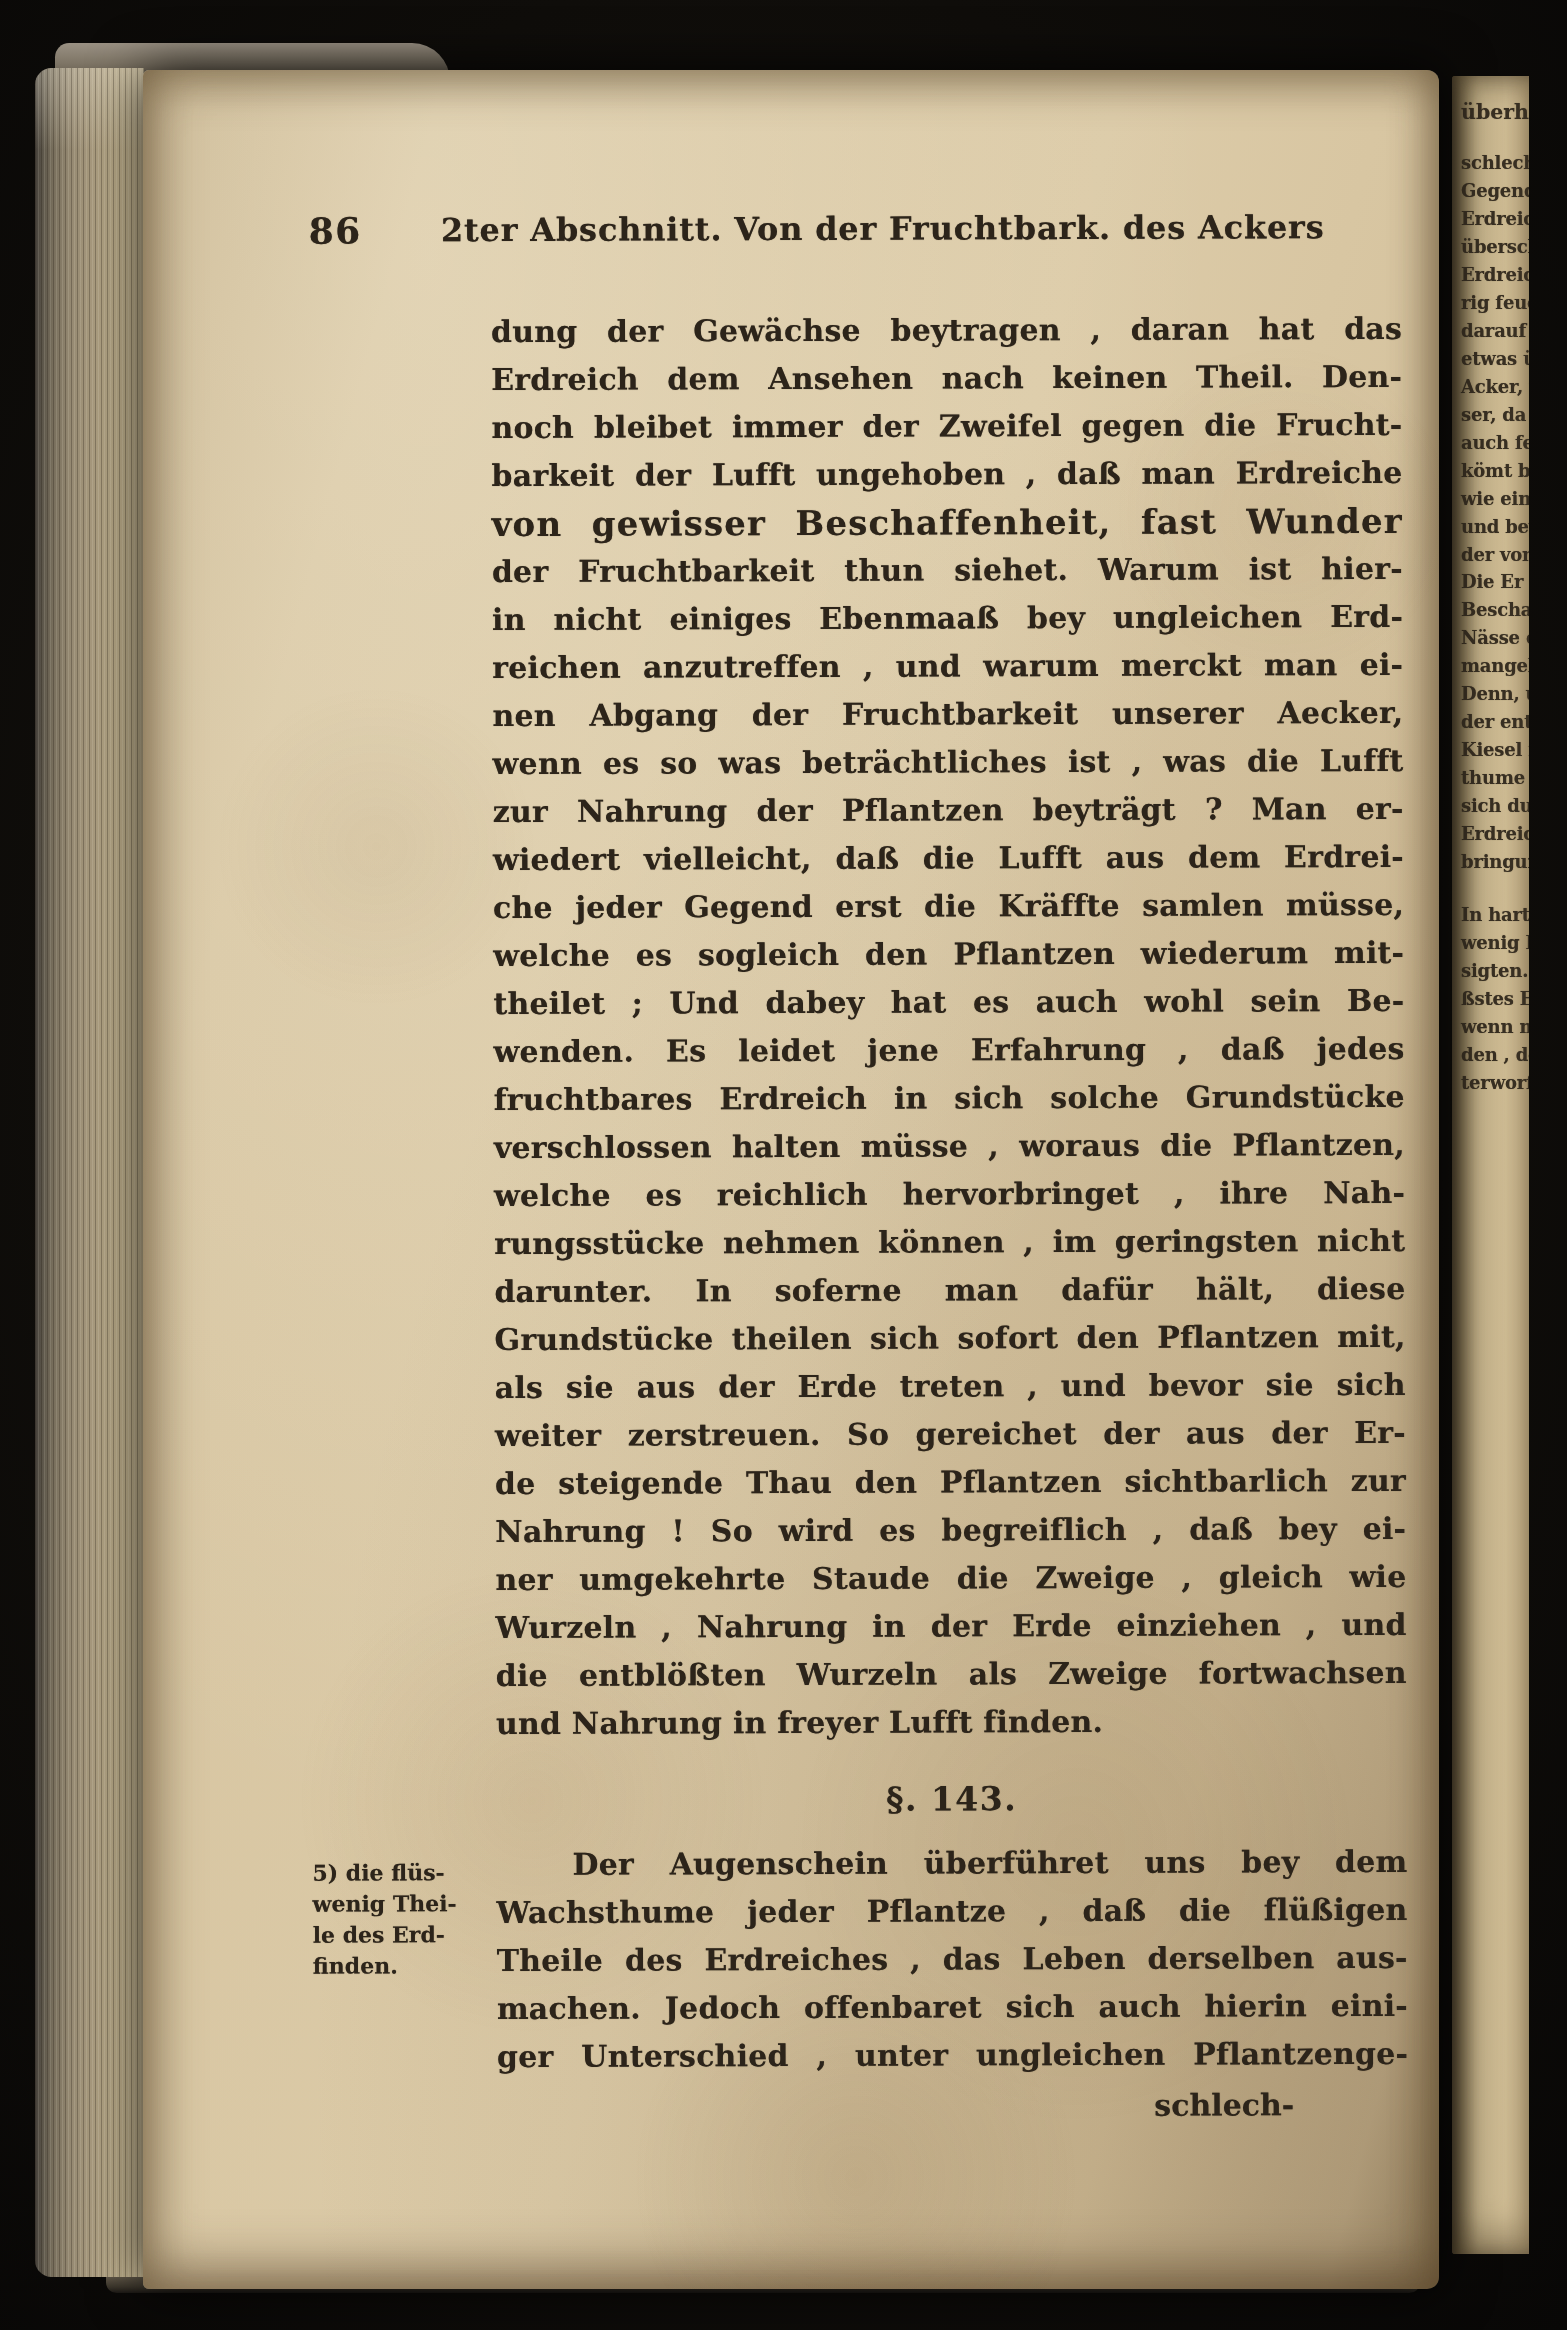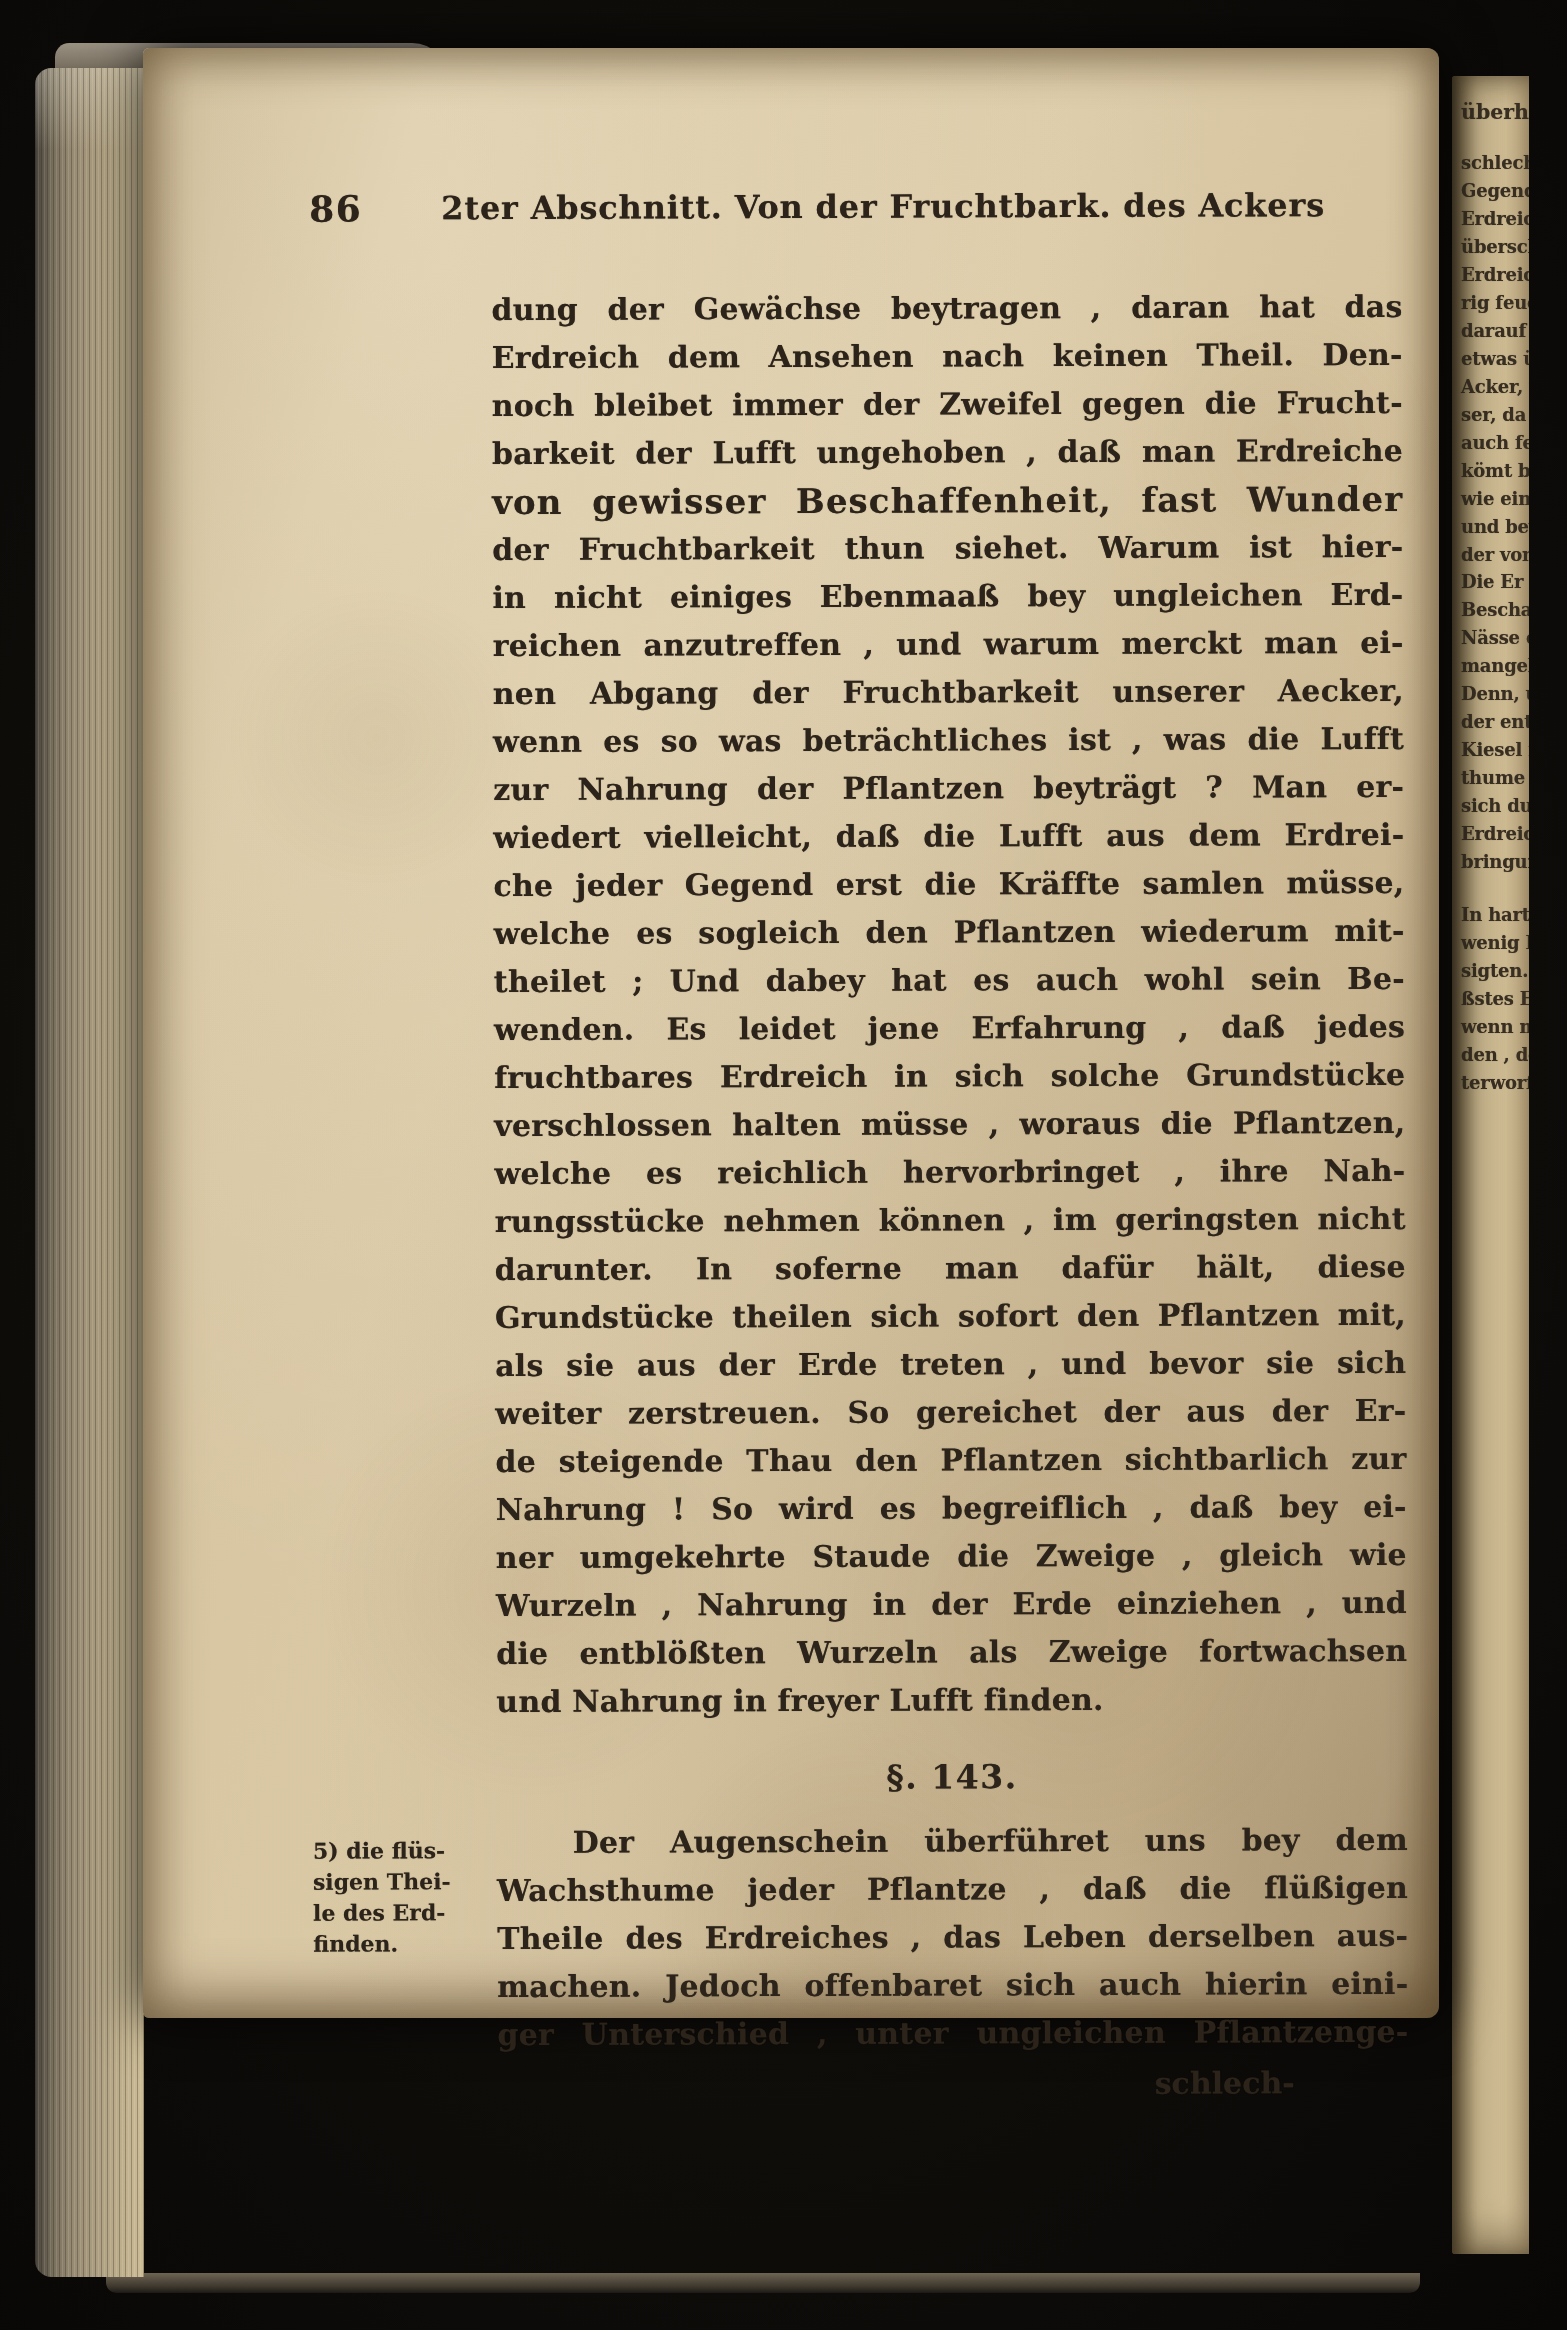--- a/index.html
+++ b/index.html
@@ -39,21 +39,21 @@
       rgba(255,248,228,0.12) 3px 3.8px, transparent 3.8px 6px);
   }
   .book-edge::before {
     content:""; position:absolute; left:0; top:0; width:100%; height:91px;
     border-radius:16.7px 0 0 0;
     background:linear-gradient(180deg, rgba(235,228,210,0.35), transparent 90%);
   }
 
   
   .page-main {
-    position:absolute; left:143px; top:48px; width:1296px; height:1970px;
+    position:absolute; left:143px; top:70px; width:1296px; height:2219px;
     background:
       radial-gradient(ellipse at 22% 8%, rgba(255,250,232,0.28), transparent 55%),
       radial-gradient(ellipse at 85% 90%, rgba(120,95,60,0.25), transparent 60%),
       linear-gradient(105deg,#c6b28c 0%, #d7c5a1 16%, #dccba8 52%, #d4c19c 80%, #bca987 94%, #907e5e 100%);
     border-radius:6px 12px 12px 6px;
     box-shadow:
       0 0 53px rgba(0,0,0,0.85),
       inset 0 21px 38px rgba(85,65,38,0.30),
       inset 0 -30px 46px rgba(75,55,32,0.38),
       inset 24px 0 42px rgba(105,85,58,0.28),
@@ -199,21 +199,21 @@
           <div class="line">Wurzeln ,  Nahrung in der Erde einziehen ,  und</div>
           <div class="line">die entblößten Wurzeln als Zweige fortwachsen</div>
           <div class="line">und Nahrung in freyer Lufft finden.</div>
         </div>
     </div>
 
     <div class="section-heading">§. 143.</div>
 
     <div class="margin-note">
         <div class="line">5) die flüs-</div>
-        <div class="line">sigen Thei-</div>
+        <div class="line">wenig Thei-</div>
         <div class="line">le des Erd-</div>
         <div class="line">finden.</div>
       </div>
 
     <div class="para2">
         <div class="line">Der Augenschein überführet uns bey dem</div>
         <div class="line">Wachsthume jeder Pflantze ,  daß die flüßigen</div>
         <div class="line">Theile des Erdreiches , das Leben derselben aus-</div>
         <div class="line">machen.  Jedoch offenbaret sich auch hierin eini-</div>
         <div class="line">ger Unterschied ,  unter ungleichen Pflantzenge-</div>

